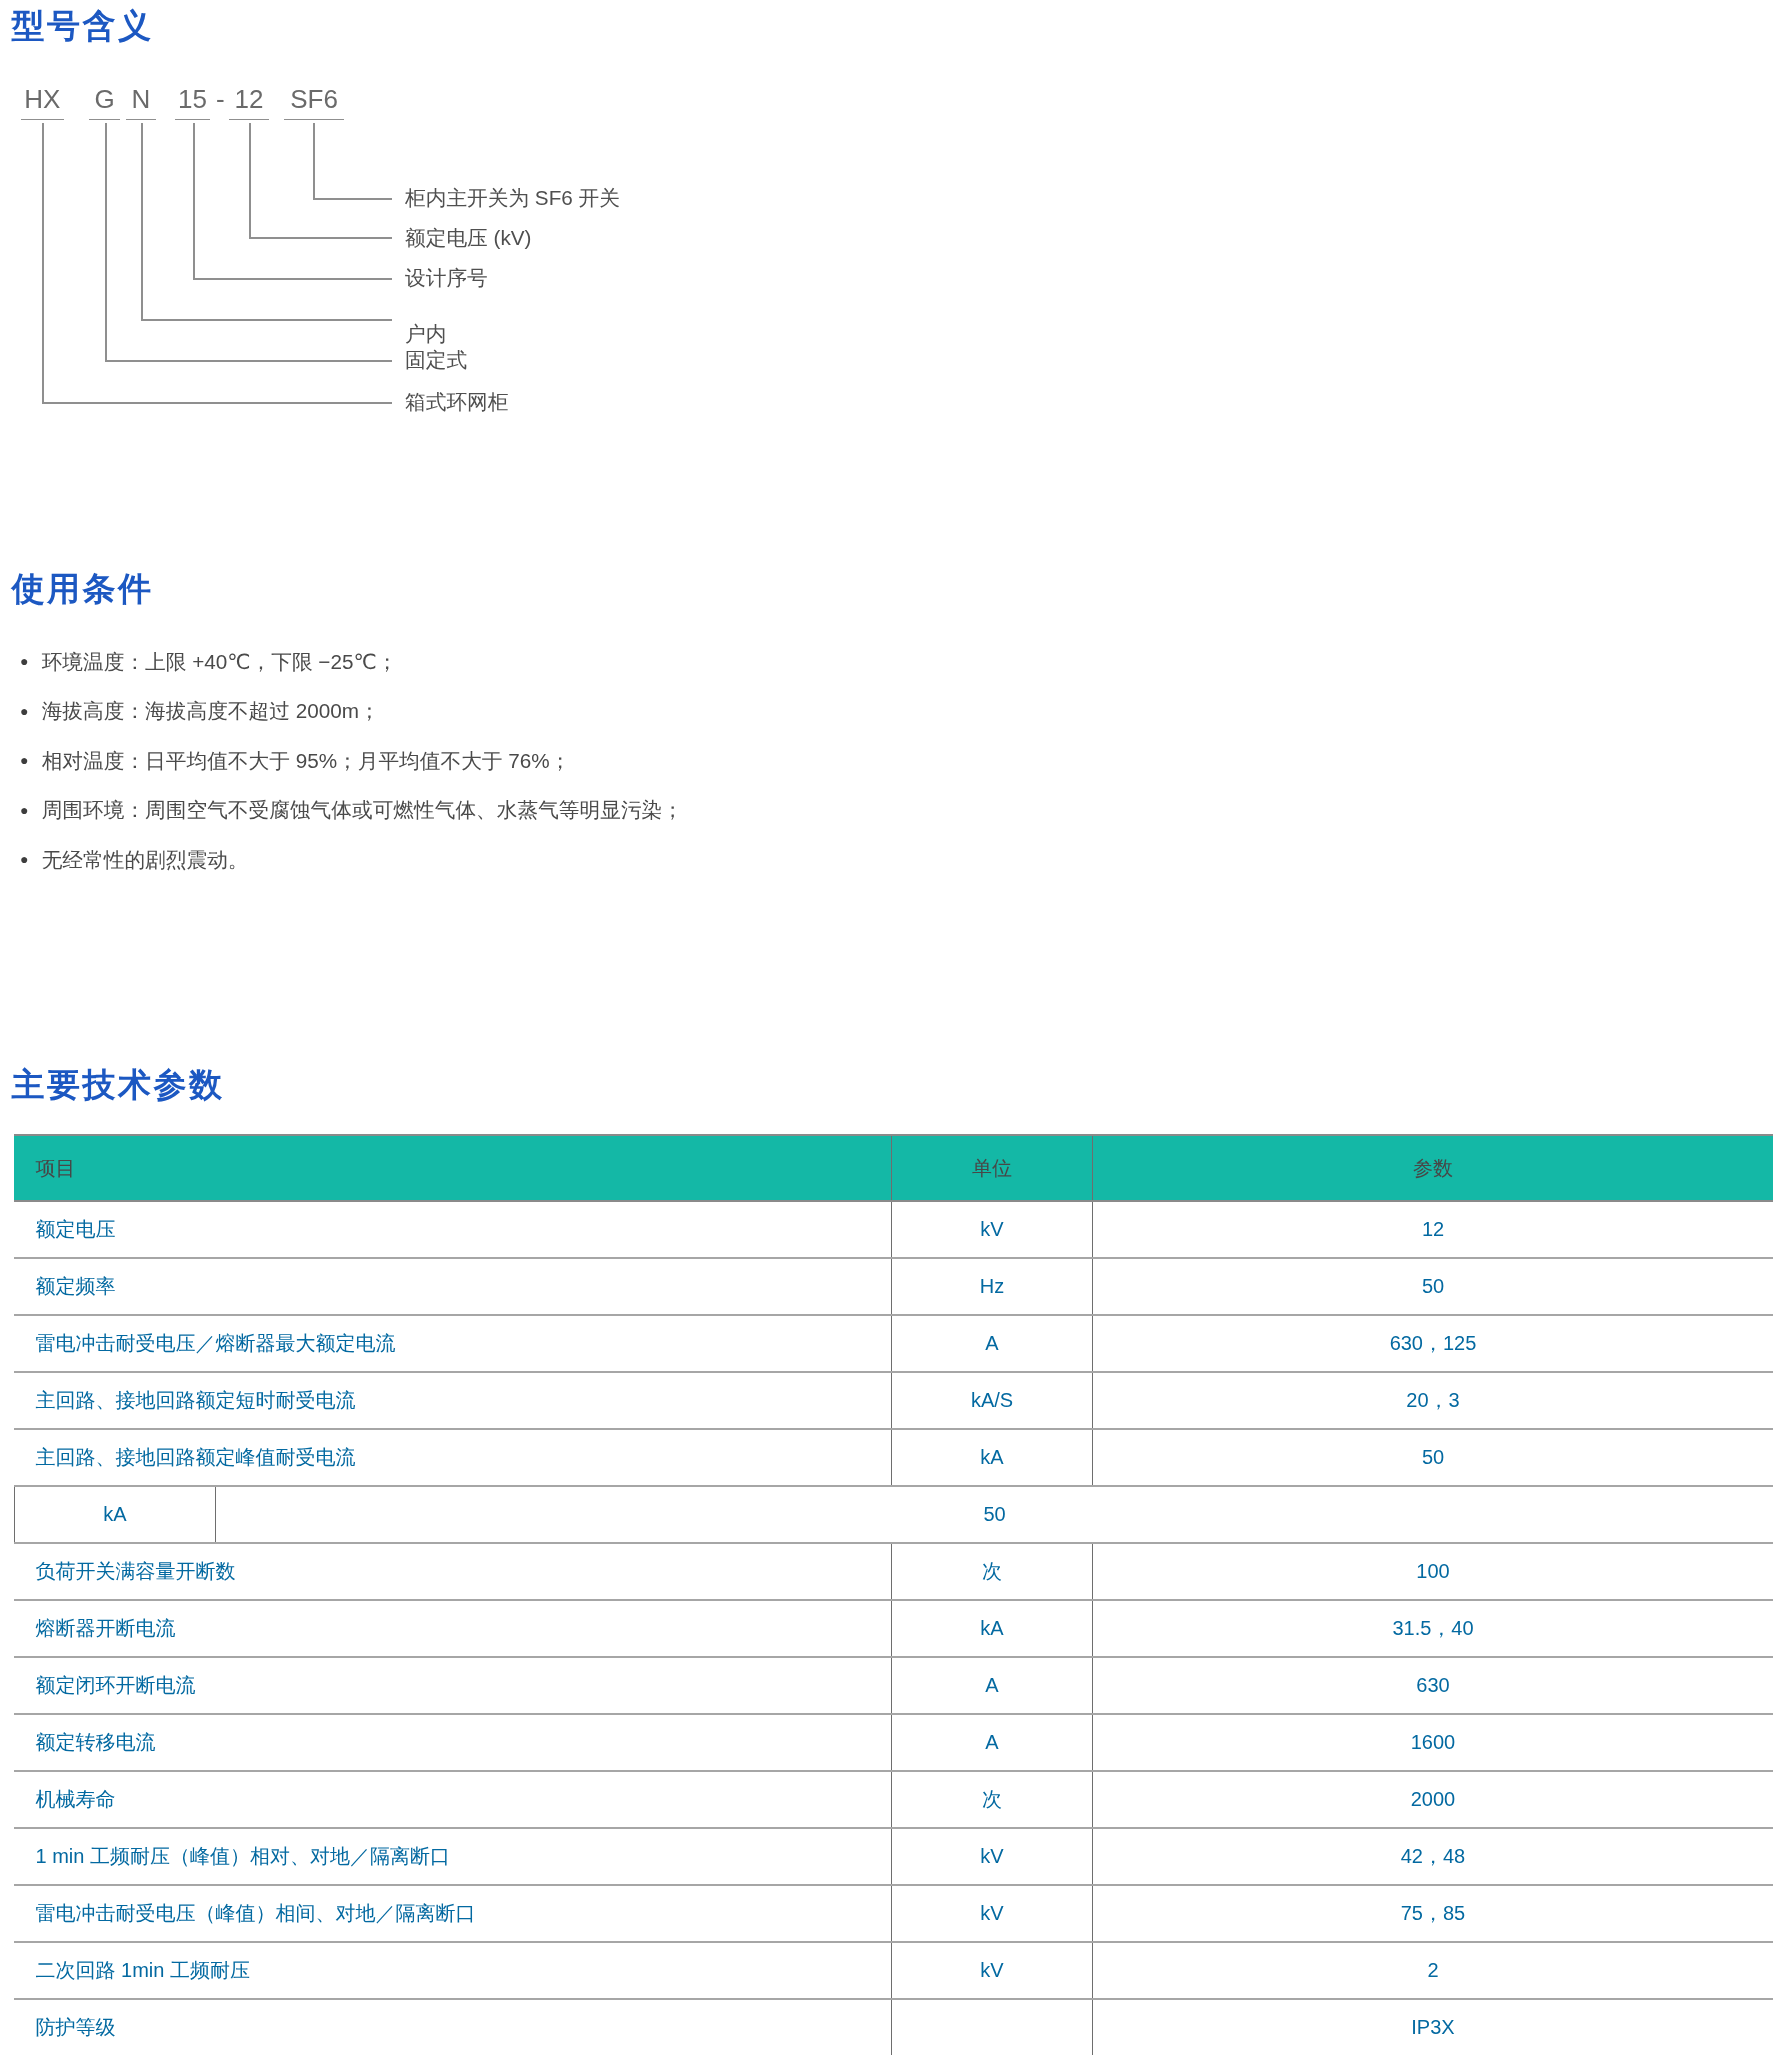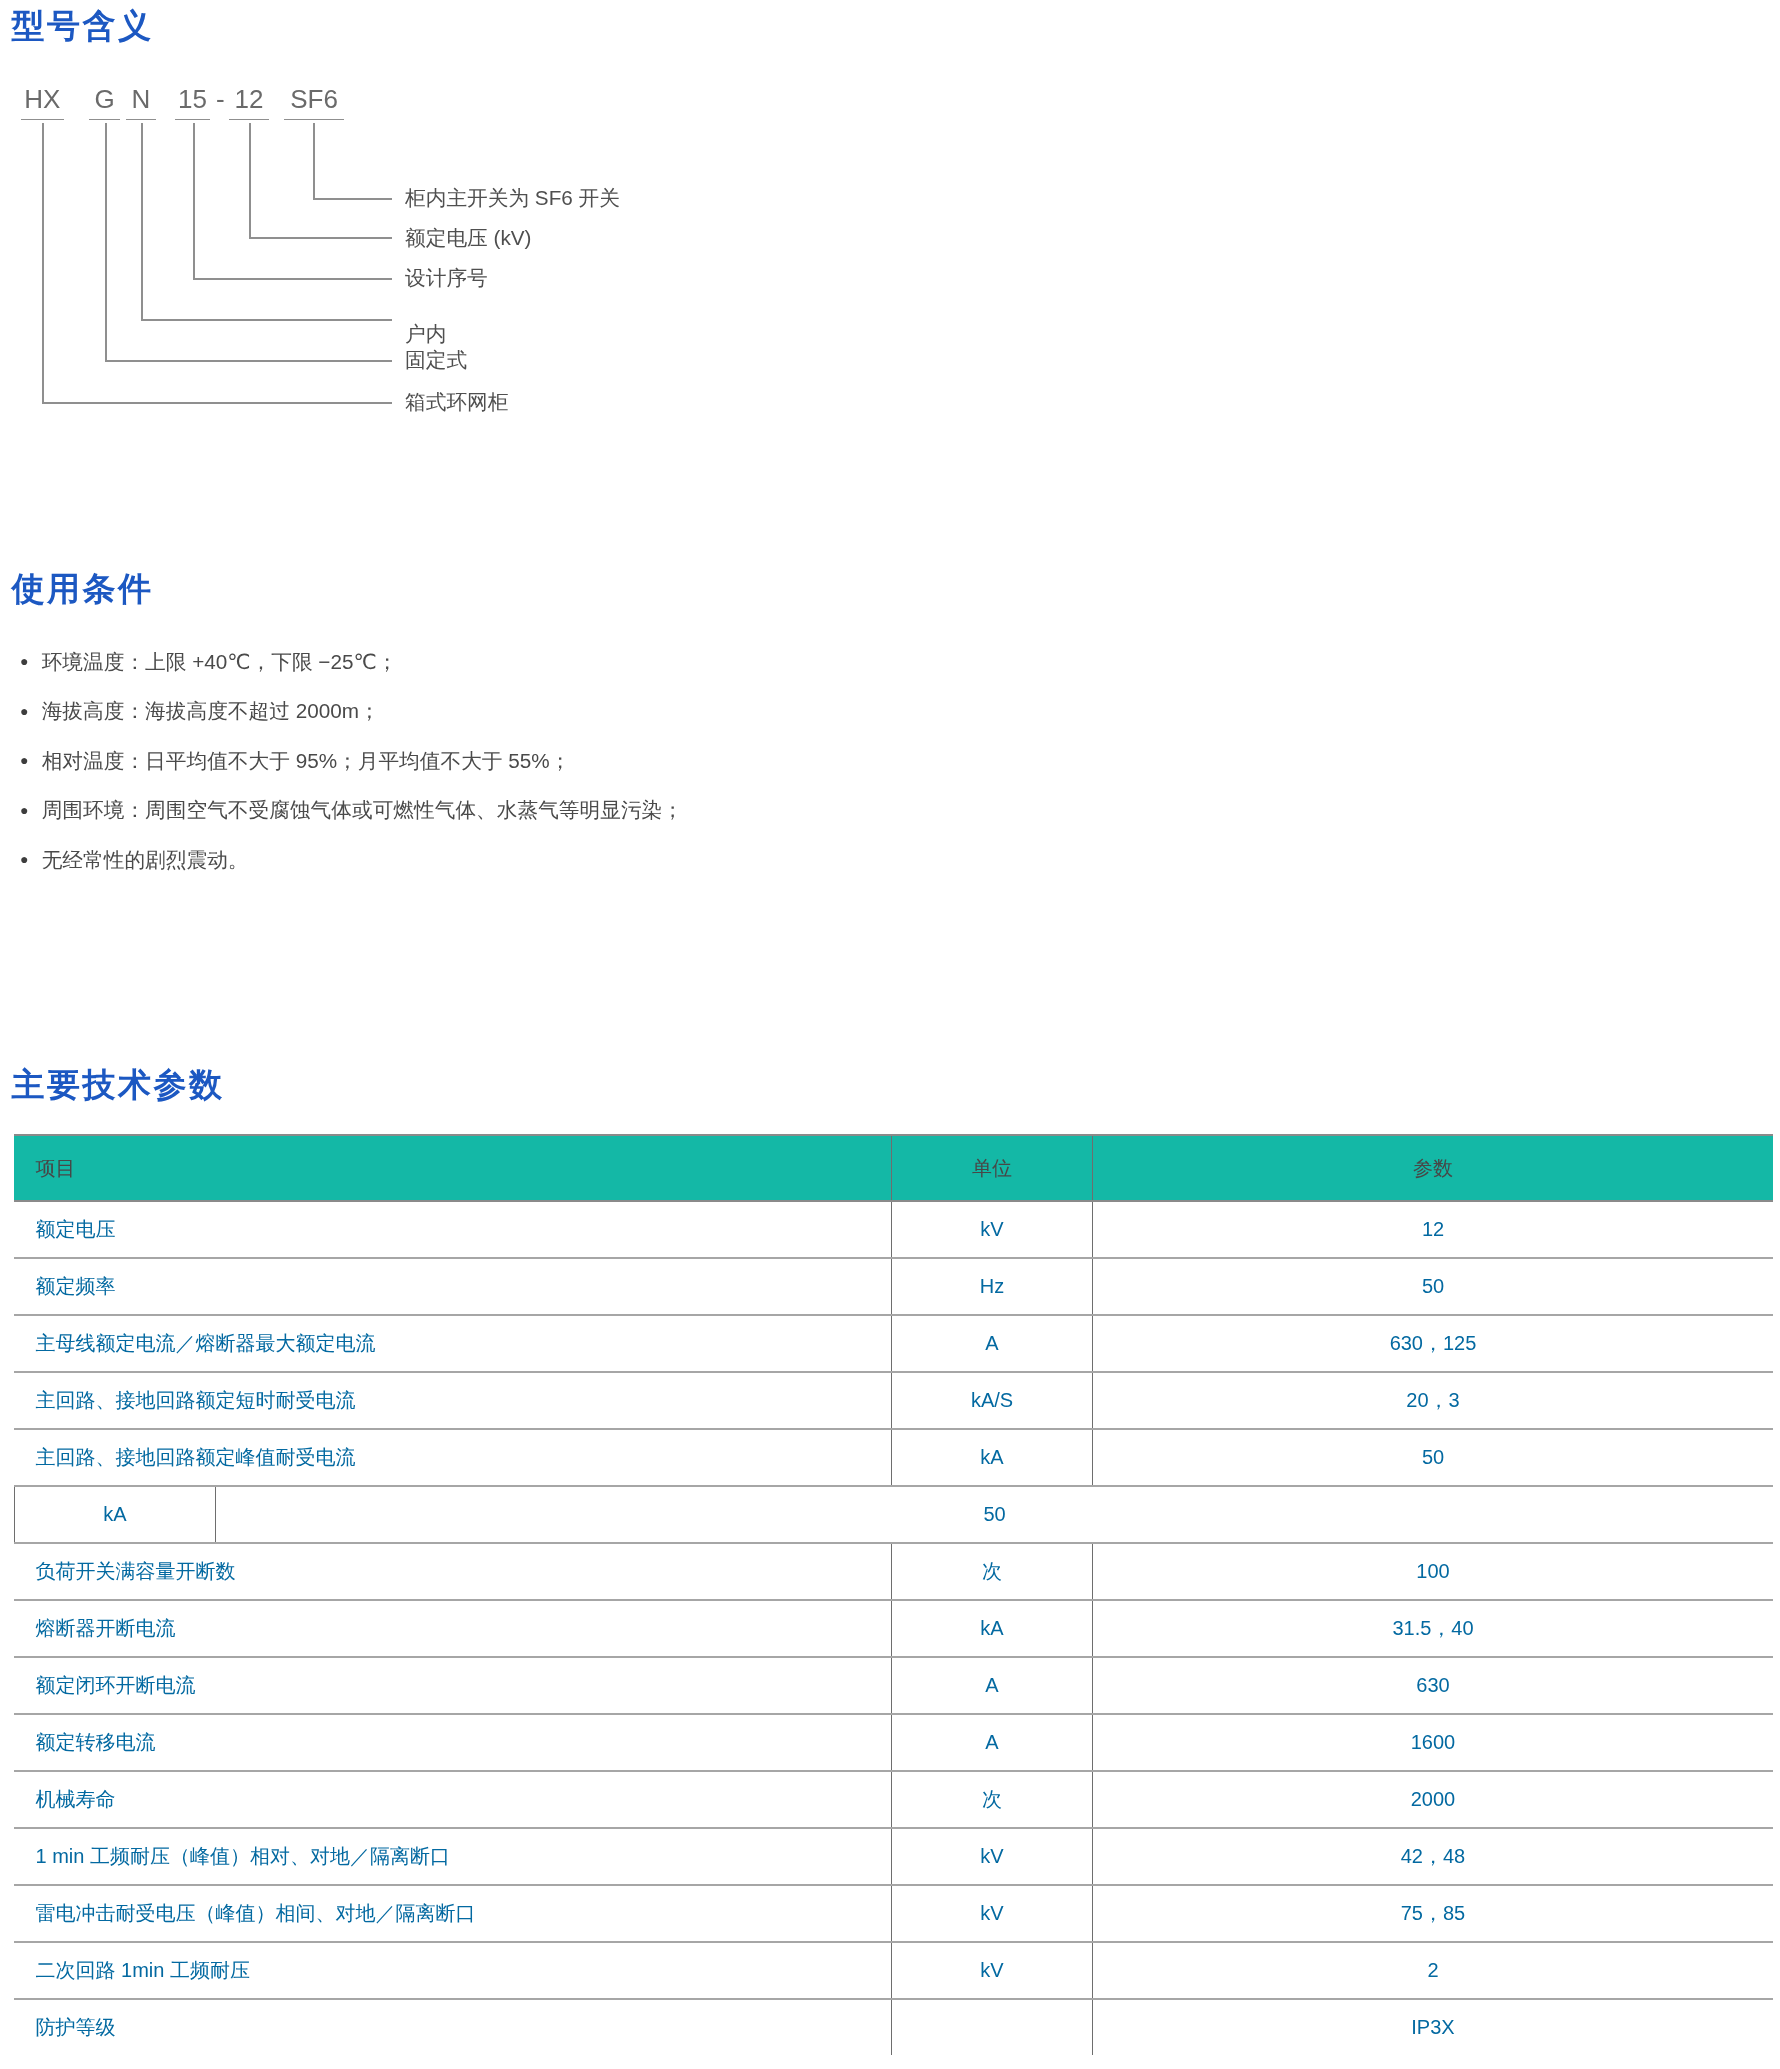--- a/index.html
+++ b/index.html
@@ -105,21 +105,21 @@
     <div class="bullet">
       <span class="dot">●</span>
       <span>环境温度：上限 +40℃，下限 −25℃；</span>
     </div>
     <div class="bullet">
       <span class="dot">●</span>
       <span>海拔高度：海拔高度不超过 2000m；</span>
     </div>
     <div class="bullet">
       <span class="dot">●</span>
-      <span>相对温度：日平均值不大于 95%；月平均值不大于 55%；</span>
+      <span>相对温度：日平均值不大于 95%；月平均值不大于 76%；</span>
     </div>
     <div class="bullet">
       <span class="dot">●</span>
       <span>周围环境：周围空气不受腐蚀气体或可燃性气体、水蒸气等明显污染；</span>
     </div>
     <div class="bullet">
       <span class="dot">●</span>
       <span>无经常性的剧烈震动。</span>
     </div>
   </div>
@@ -136,21 +136,21 @@
       <div class="tc tc1">额定电压</div>
       <div class="tc tc2">kV</div>
       <div class="tc tc3">12</div>
     </div>
     <div class="trow body">
       <div class="tc tc1">额定频率</div>
       <div class="tc tc2">Hz</div>
       <div class="tc tc3">50</div>
     </div>
     <div class="trow body">
-      <div class="tc tc1">主母线额定电流／熔断器最大额定电流</div>
+      <div class="tc tc1">雷电冲击耐受电压／熔断器最大额定电流</div>
       <div class="tc tc2">A</div>
       <div class="tc tc3">630，125</div>
     </div>
     <div class="trow body">
       <div class="tc tc1">主回路、接地回路额定短时耐受电流</div>
       <div class="tc tc2">kA/S</div>
       <div class="tc tc3">20，3</div>
     </div>
     <div class="trow body">
       <div class="tc tc1">主回路、接地回路额定峰值耐受电流</div>

